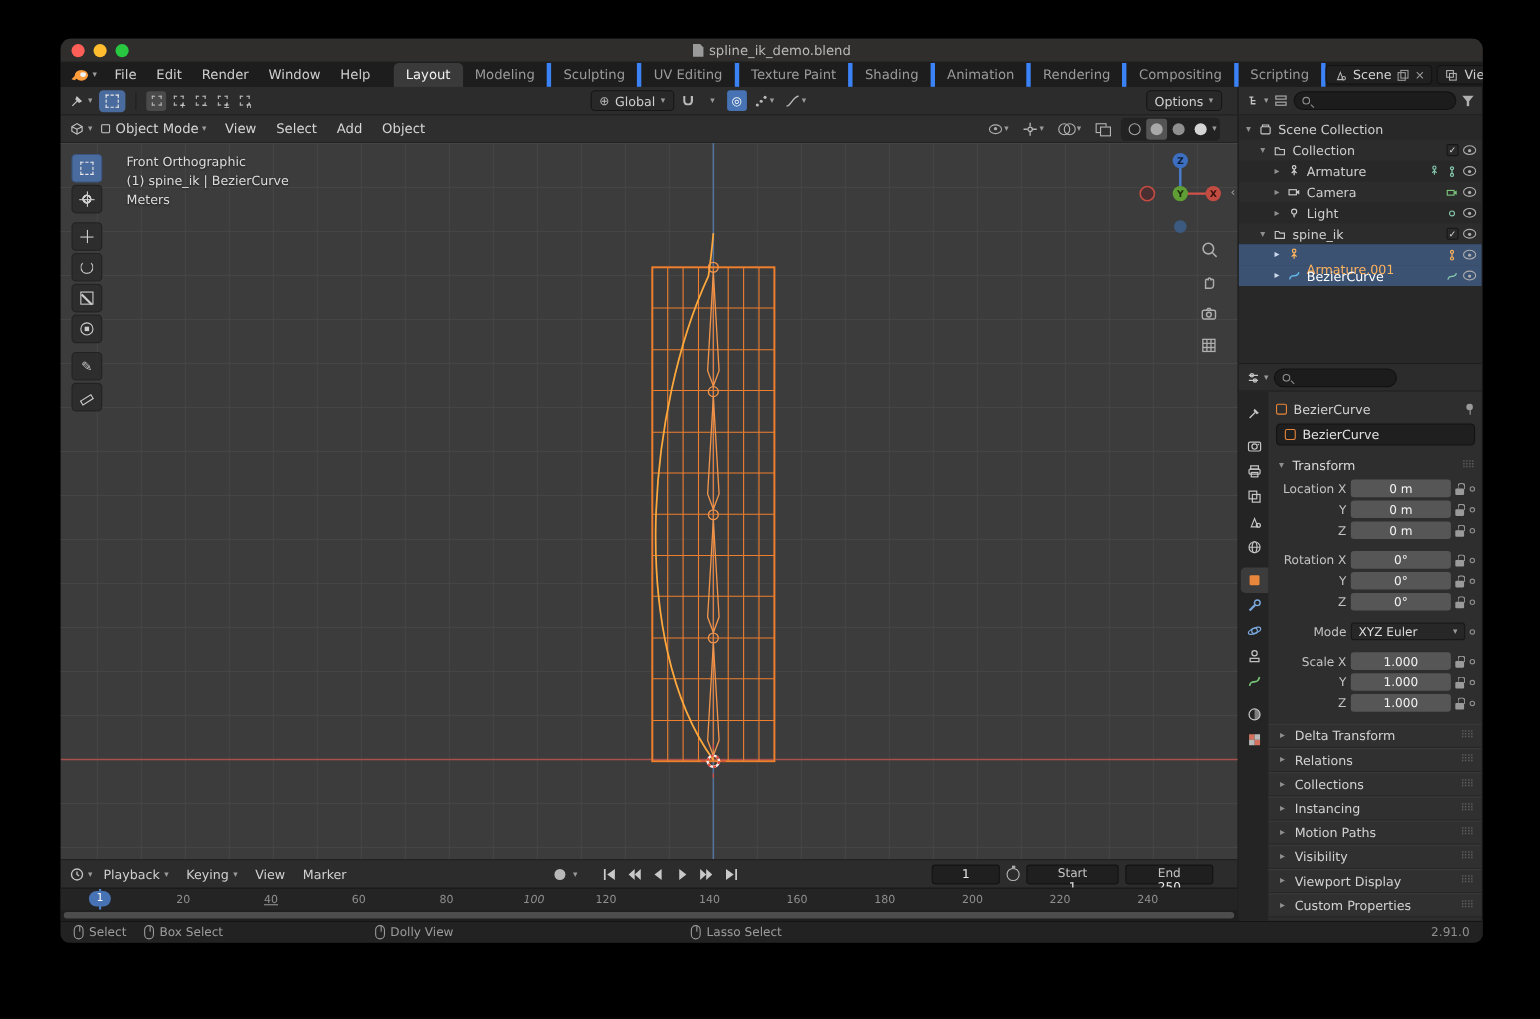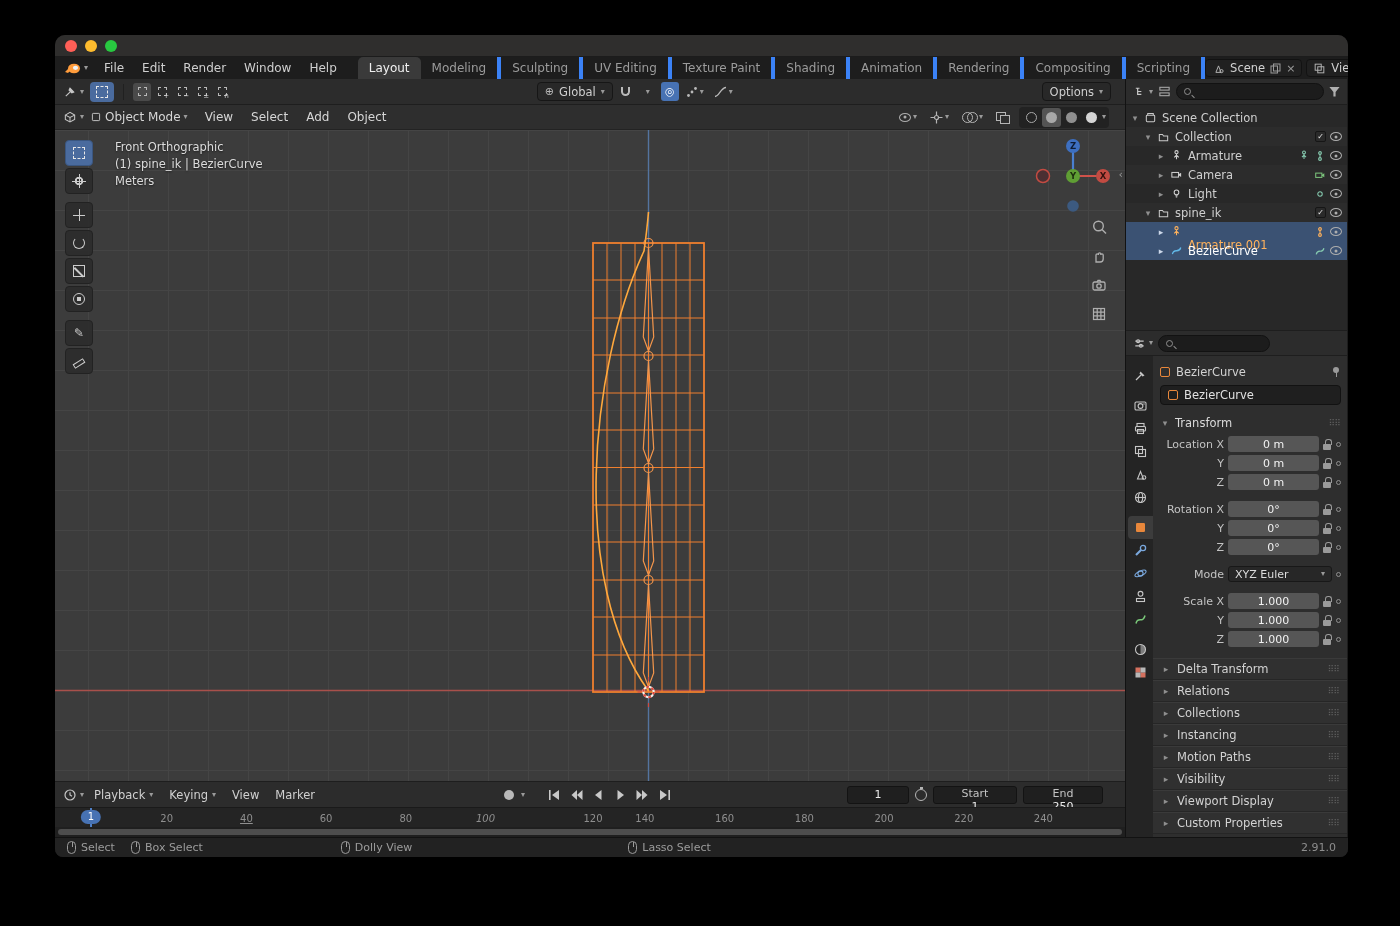--- a/index.html
+++ b/index.html
@@ -175,20 +175,24 @@
 <body>
 
 <div class="window">
 
   <div class="titlebar">
     <div class="traffic">
       <span class="light red"></span>
       <span class="light yellow"></span>
       <span class="light green"></span>
     </div>
+    <div class="title">
+      <span class="docico"></span>
+      <span>spline_ik_demo.blend</span>
+    </div>
   </div>
 
   <div class="topbar">
     <div class="blender-logo">
       <svg width="17" height="13" viewBox="0 0 17 13">
         <ellipse cx="10" cy="6.5" rx="6" ry="4.8" fill="#ff9c3c"></ellipse>
         <ellipse cx="11.5" cy="5.8" rx="2.6" ry="2.1" fill="#eef3f8"></ellipse>
         <path d="M1,10 L7,4 L9,6 L4,11 Z" fill="#ff9c3c"></path>
       </svg>
       <span class="dd">▾</span>
@@ -566,21 +570,21 @@
         </div>
         <div class="ruler">
           <span class="play-line" style="left:35px"></span>
           <span class="ph-badge" style="left:36px">1</span>
         <span class="ruler-label" style="left: 36px;">1</span>
             <span class="ruler-label" style="left: 111.715px;">20</span>
             <span class="ruler-label" style="left: 191.415px; text-decoration: underline;">40</span>
             <span class="ruler-label" style="left: 271.115px;">60</span>
             <span class="ruler-label" style="left: 350.815px;">80</span>
             <span class="ruler-label" style="left: 430.515px; font-style: italic;">100</span>
-            <span class="ruler-label" style="left: 538px;">120</span>
+            <span class="ruler-label" style="left: 496px;">120</span>
             <span class="ruler-label" style="left: 589.915px;">140</span>
             <span class="ruler-label" style="left: 669.615px;">160</span>
             <span class="ruler-label" style="left: 749.315px;">180</span>
             <span class="ruler-label" style="left: 829.015px;">200</span>
             <span class="ruler-label" style="left: 908.715px;">220</span>
             <span class="ruler-label" style="left: 988.415px;">240</span>
           </div>
         <div class="tl-scroll">
             <div class="tl-thumb"></div>
           </div>

